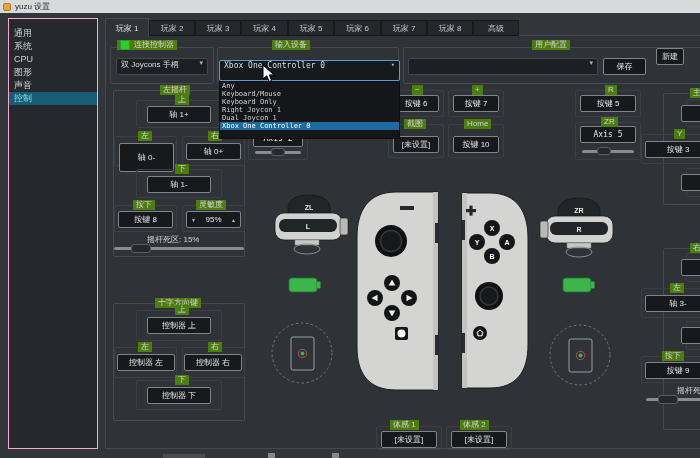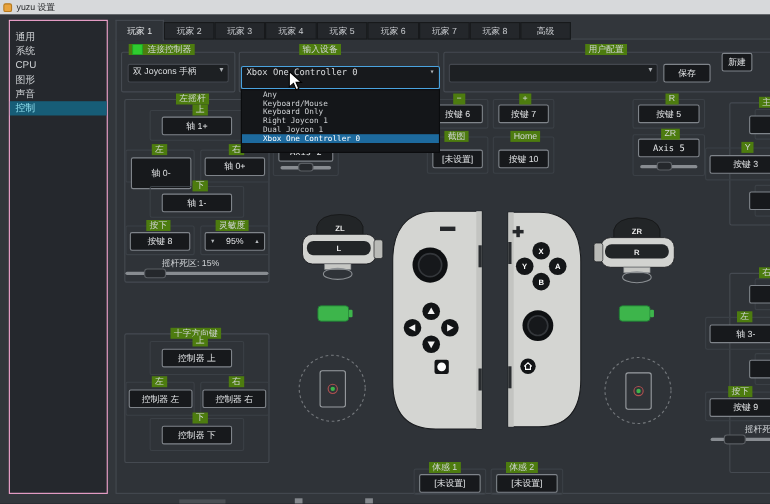--- a/index.html
+++ b/index.html
@@ -31,21 +31,21 @@
 .btn{position:absolute;background:#17191c;border:1px solid #7f848a;border-radius:2px;color:#e4e6e8;
   display:flex;align-items:center;justify-content:center;font-size:8px;white-space:nowrap;cursor:default}
 .combo{position:absolute;background:#1d2023;border:1px solid #43474e;border-radius:2px;color:#dcdee0;
   font-size:8px;display:flex;align-items:flex-start;padding:0 4px;white-space:nowrap}
 .car{position:absolute;right:4px;color:#aeb2b6;font-size:7px}
 .mono{font-family:"DejaVu Sans Mono",monospace}
 
 #inputCombo{border:1px solid #4aa3df;background:#17191c;z-index:8}
 #ddlist{position:absolute;left:219px;top:81px;width:181px;height:58px;background:#141619;
   border:1px solid #0a0c0e;z-index:8;font-family:"DejaVu Sans Mono",monospace}
-.ddrow{height:8px;line-height:8px;font-size:7px;padding-left:19px;color:#cfd2d5;white-space:nowrap}
+.ddrow{height:8px;line-height:8px;font-size:7px;padding-left:2px;color:#cfd2d5;white-space:nowrap}
 .ddrow.hl{background:#1d6a9e;color:#fff}
 
 .sl-track{position:absolute;height:3px;background:#888c91;border-radius:1.5px}
 .sl-handle{position:absolute;background:#25282c;border:1px solid #5a5e63;border-radius:3px}
 .spin{justify-content:space-between;padding:0 4px}
 .sp-ar{font-size:5px;color:#b8bcc0}
 .chk{width:10px;height:10px;background:#2fcc30;border:1px solid #23a424;border-radius:1px}
 .hintsq{position:absolute;background:#84888d}
 svg text{font-family:"Liberation Sans","DejaVu Sans",sans-serif}
 </style>

